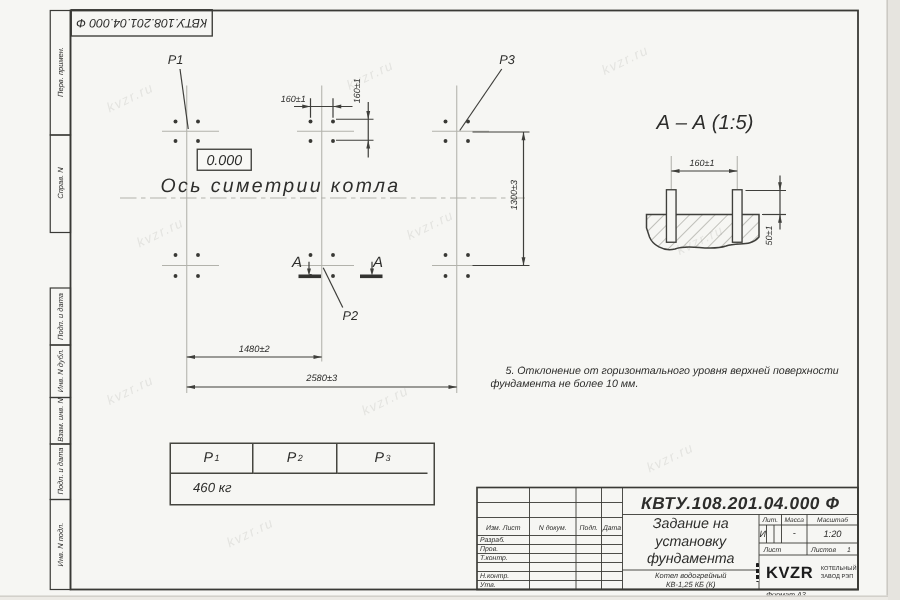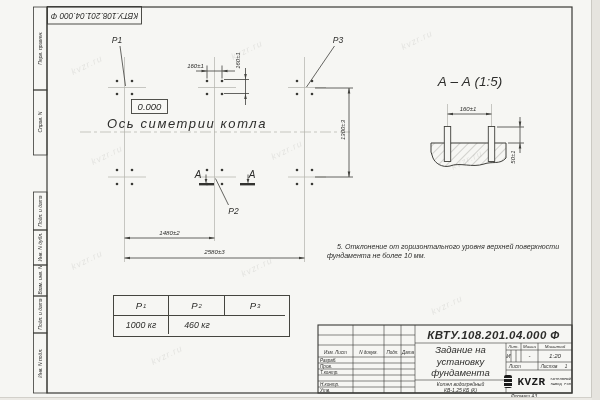--- a/index.html
+++ b/index.html
@@ -20,21 +20,21 @@
              font-style:italic;}
   .ltable .c.last{border-right:none;}
   .ltable .hd{border-bottom:1px solid #45453f;font-size:9.5px;}
   .ltable .hd sub{font-size:6px;margin-left:1px;}
   .ltable .vl{font-size:8.8px;}
   .tcell{display:flex;align-items:center;justify-content:center;text-align:center;
          font-style:italic;white-space:pre-line;}
   .title-name{left:416px;top:344px;width:89px;height:35px;font-size:9.5px;line-height:11.5px;}
   .title-prod{left:416px;top:380px;width:89px;height:13px;font-size:5px;line-height:6px;}
   .logo{left:504px;top:371px;width:67px;height:21px;display:flex;align-items:center;
-        justify-content:center;gap:5px;font-family:Liberation Mono, monospace;}
+        justify-content:center;gap:5px;}
   .logo-glyph{width:9px;height:13px;border-radius:2px;
         background:repeating-linear-gradient(180deg,#1c1c1c 0 3px,#f6f6f3 3px 4px);}
   .logo-word{font-size:11px;font-weight:700;letter-spacing:.4px;color:#1c1c1c;}
   .logo-cap{font-size:3.8px;line-height:4.6px;white-space:pre-line;color:#2c2c2c;}
 </style>
 </head>
 <body>
 
 <div class="sheet">
 
@@ -282,21 +282,20 @@
         <sub>1</sub>
       </div>
     <div class="c hd">
         <span>P</span>
         <sub>2</sub>
       </div>
     <div class="c hd last">
         <span>P</span>
         <sub>3</sub>
       </div>
-    <div class="c vl">1000 кг</div>
     <div class="c vl last">460 кг</div>
   </div>
 
   <div class="abs tcell title-name">Задание на
 установку
 фундамента</div>
   <div class="abs tcell title-prod">Котел водогрейный
 КВ-1,25 КБ (К)</div>
   <div class="abs logo">
     <div class="logo-glyph"></div>

